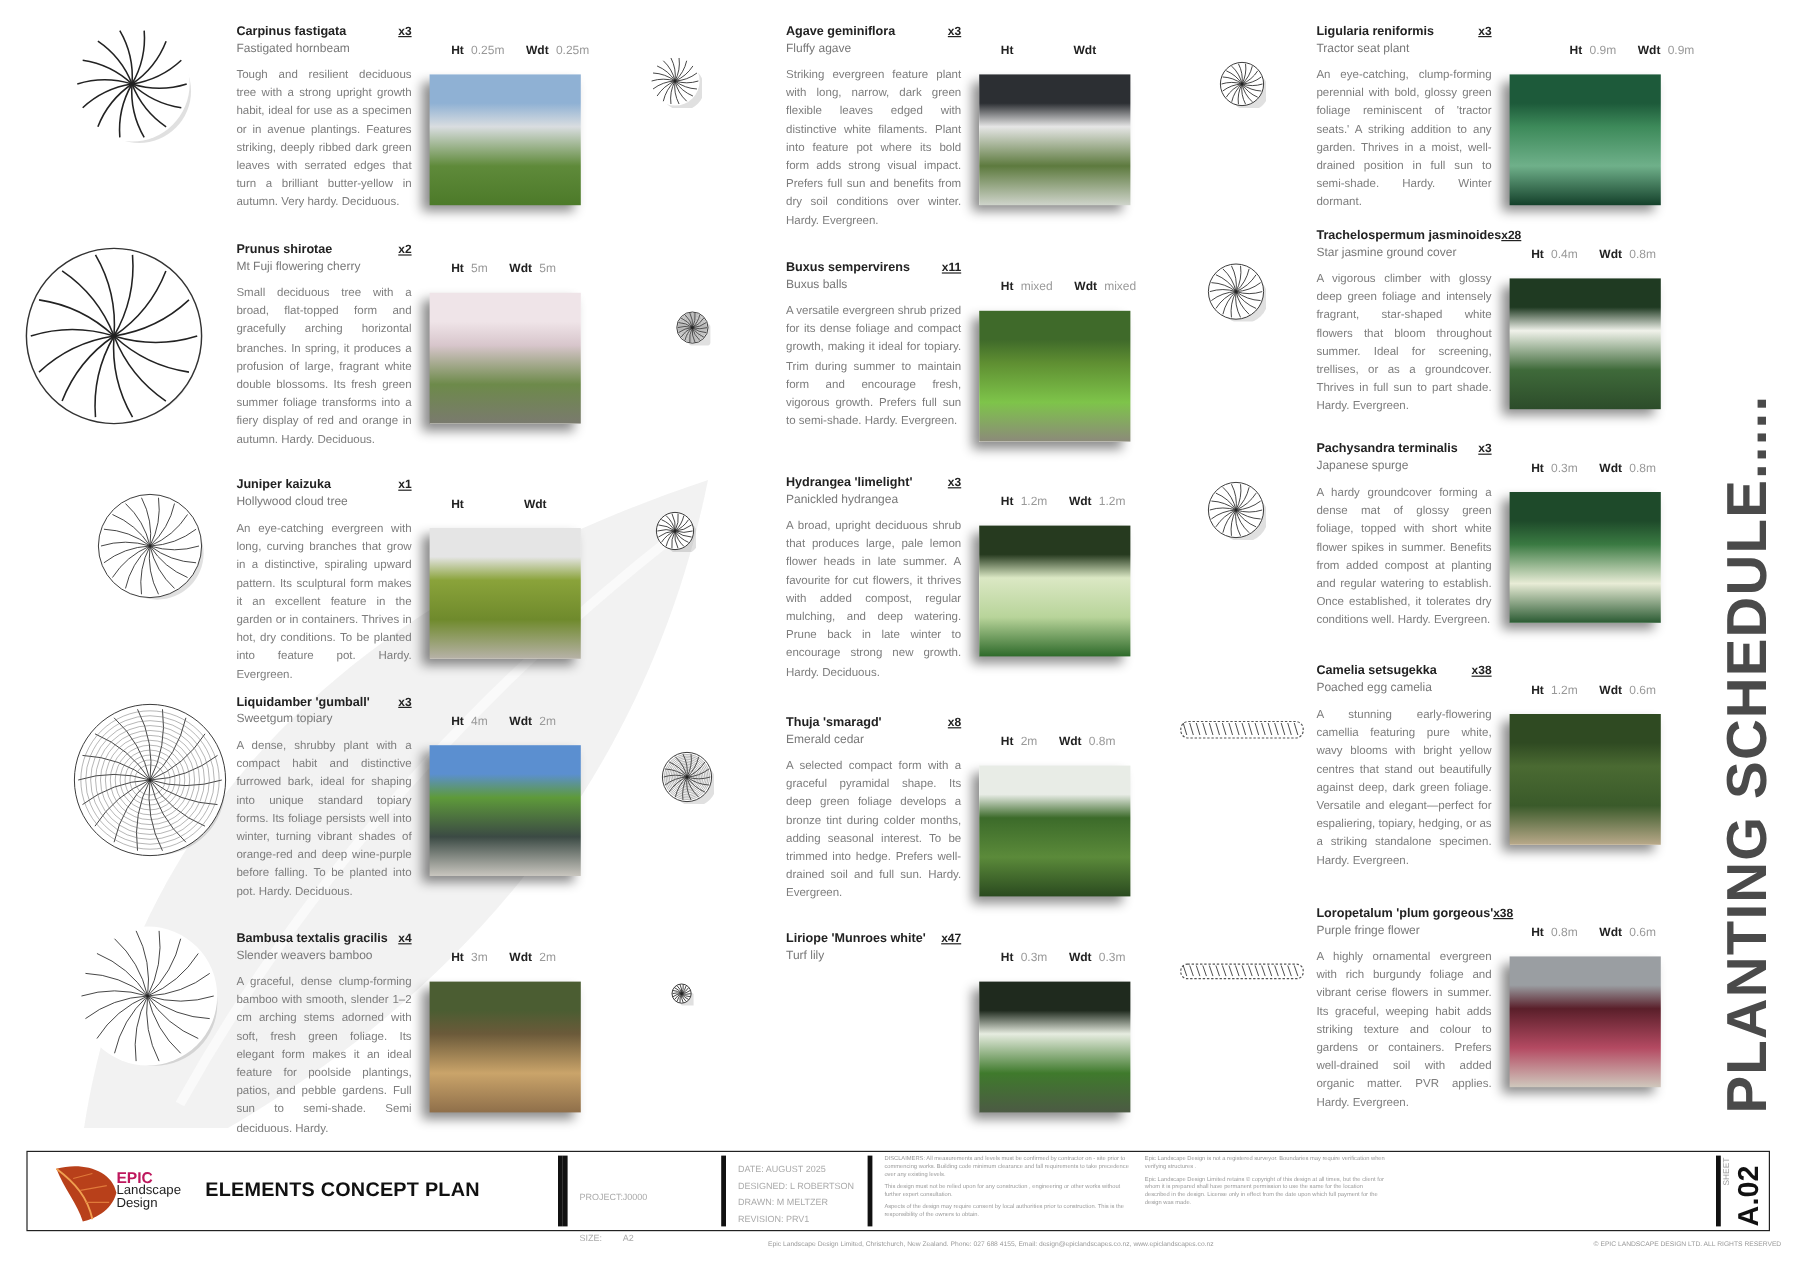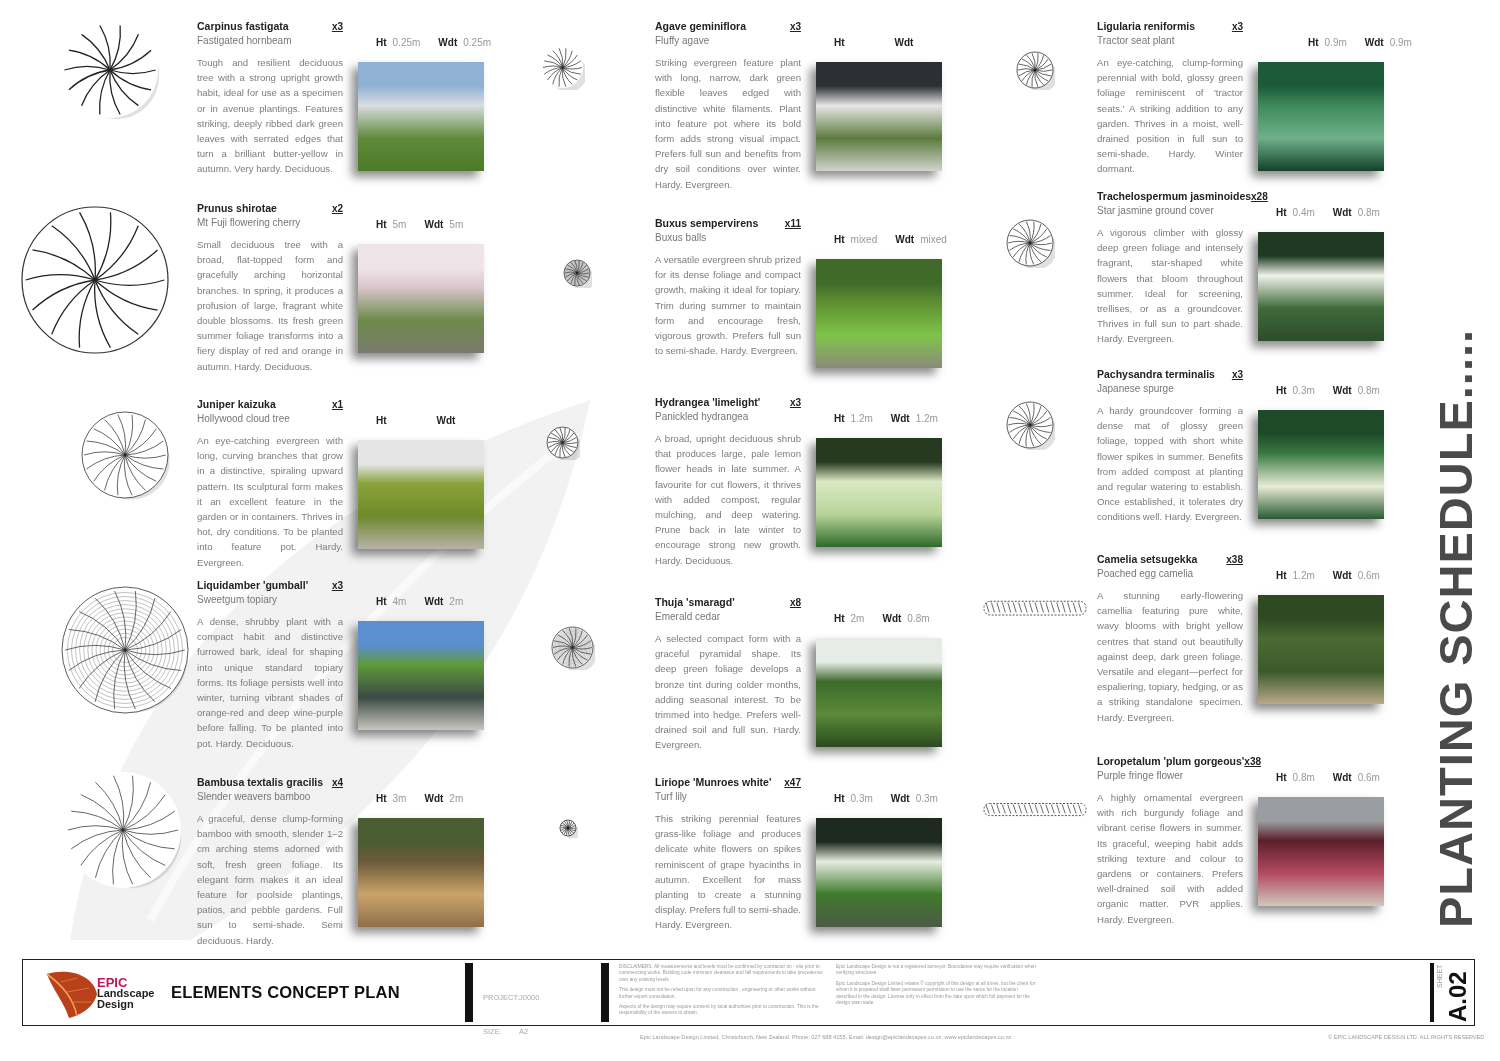--- a/index.html
+++ b/index.html
@@ -24,21 +24,21 @@
   .dims .dv { margin-left: 6px; margin-right: 18px; }
 
   .photo { position: absolute; width: 126px; height: 109px; box-shadow: -6px 6px 9px rgba(0,0,0,0.45); overflow: hidden; }
 
   
   .title-block { position: absolute; left: 22px; top: 959px; width: 1453px; height: 67px; border: 1.5px solid #222; background: #fff; display: flex; align-items: stretch; }
   .tb-logo { width: 140px; position: relative; }
   .tb-logo .leaf { position: absolute; left: 20px; top: 8px; }
   .tb-logo .brand { position: absolute; left: 74px; top: 16px; line-height: 11px; }
   .brand-epic { color: #be185d; font-weight: bold; font-size: 13px; }
-  .brand-sub { color: #222; font-weight: bold; font-size: 11px; display: block; }
+  .brand-sub { color: #222; font-weight: normal; font-size: 11px; display: block; }
   .tb-project { width: 302px; display: flex; align-items: center; font-weight: 900; font-size: 16.5px; color: #111; letter-spacing: 0.2px; padding-left: 8px; }
   .tb-sep { width: 4px; background: #111; margin: 3px 0; }
   .tb-drawing { width: 370px; display: flex; padding-left: 14px; }
   .tb-drawing .lbl { font-size: 8px; color: #999; margin-top: 20px; width: 120px; }
   .tb-drawing .ttl { font-weight: 900; font-size: 16px; color: #111; line-height: 21px; margin-top: 12px; }
   .tb-meta { width: 128px; padding: 10px 0 0 10px; font-size: 7.5px; color: #aaa; line-height: 13px; }
   .tb-meta .row { display: flex; margin-top: 21px; }
   .tb-meta .k { width: 36px; }
   .tb-dates { width: 118px; padding: 8px 0 0 10px; font-size: 7.5px; color: #aaa; line-height: 13.5px; }
   .tb-disc { flex: 1; display: flex; padding: 4px 6px 0 10px; font-size: 4.8px; color: #999; line-height: 6.4px; }
@@ -421,21 +421,20 @@
             <path d="M10 10 Q12.9343850034526 7.281657738342635 13.8 3.4182069312382666" stroke="#222" stroke-width="0.7" fill="none"></path>
             <path d="M10 10 Q13.687147744229515 8.449212615403647 15.821937767704231 5.114814166382299" stroke="#222" stroke-width="0.7" fill="none"></path>
             <path d="M10 10 Q13.995186050547167 9.803815338231223 17.141663917972902 7.400646910724912" stroke="#222" stroke-width="0.7" fill="none"></path>
           </svg></div>
         <div class="plant-text" style="left: 125px; top: 0px;">
           <div class="plant-head">
             <span>Liriope 'Munroes white'</span>
             <span class="plant-qty">x47</span>
           </div>
           <div class="plant-common">Turf lily</div>
-          <div class="plant-desc">This striking perennial features grass-like foliage and produces delicate white flowers on spikes reminiscent of grape hyacinths in autumn. Excellent for mass planting to create a stunning display. Prefers full to semi-shade. Hardy. Evergreen.</div>
         </div>
         <div class="dims" style="left: 304px; top: 17px;"><b>Ht</b><span class="dv">0.3m</span><b>Wdt</b><span class="dv">0.3m</span></div>
         <div class="photo" style="left: 286px; top: 42px; background: linear-gradient(rgb(31, 42, 30) 0%, rgb(31, 42, 30) 22%, rgb(230, 236, 224) 40%, rgb(63, 122, 44) 70%, rgb(76, 90, 68) 100%);"></div>
       </div>
       <div class="plant" style="left: 975px; top: 20px;">
         <div class="symbol" style="left: 40px; top: 30px;"><svg width="40" height="40" viewBox="0 0 40 40">
             <ellipse cx="26" cy="26" rx="16.2" ry="16.2" fill="rgba(0,0,0,0.12)"></ellipse>
             <circle cx="20" cy="20" r="18" fill="#fff" stroke="#333" stroke-width="0.8"></circle>
             <path d="M20 20 Q28.598028402130453 22.659681859952055 37.099999999999994 20" stroke="#222" stroke-width="0.7" fill="none"></path>
             <path d="M20 20 Q27.16983907184816 25.439982323849915 36.068743815439035 25.848544450868935" stroke="#222" stroke-width="0.7" fill="none"></path>
@@ -629,20 +628,26 @@
       <div class="row">
           <span class="k">SIZE:</span>
           <span>A2</span>
         </div>
       <div class="row">
           <span class="k">SCALE:</span>
           <span>NA</span>
         </div>
     </div>
     <div class="tb-sep"></div>
+    <div class="tb-dates">
+      <div>DATE:  AUGUST 2025</div>
+      <div>DESIGNED:  L ROBERTSON</div>
+      <div>DRAWN:  M MELTZER</div>
+      <div>REVISION:  PRV1</div>
+    </div>
     <div class="tb-sep"></div>
     <div class="tb-disc">
       <div class="c1">
         <p>DISCLAIMERS: All measurements and levels must be confirmed by contractor on - site prior to commencing works. Building code minimum clearance and fall requirements to take precedence over any existing levels.</p>
         <p>This design must not be relied upon for any construction , engineering or other works without further expert consultation.</p>
         <p>Aspects of the design may require consent by local authorities prior to construction. This is the responsibility of the owners to obtain.</p>
       </div>
       <div class="c2">
         <p>Epic Landscape Design is not a registered surveyor. Boundaries may require verification when verifying structures .</p>
         <p>Epic Landscape Design Limited retains © copyright of this design at all times, but the client for whom it is prepared shall have permanent permission to use the same for the location described in the design. License only in effect from the date upon which full payment for the design was made.</p>

